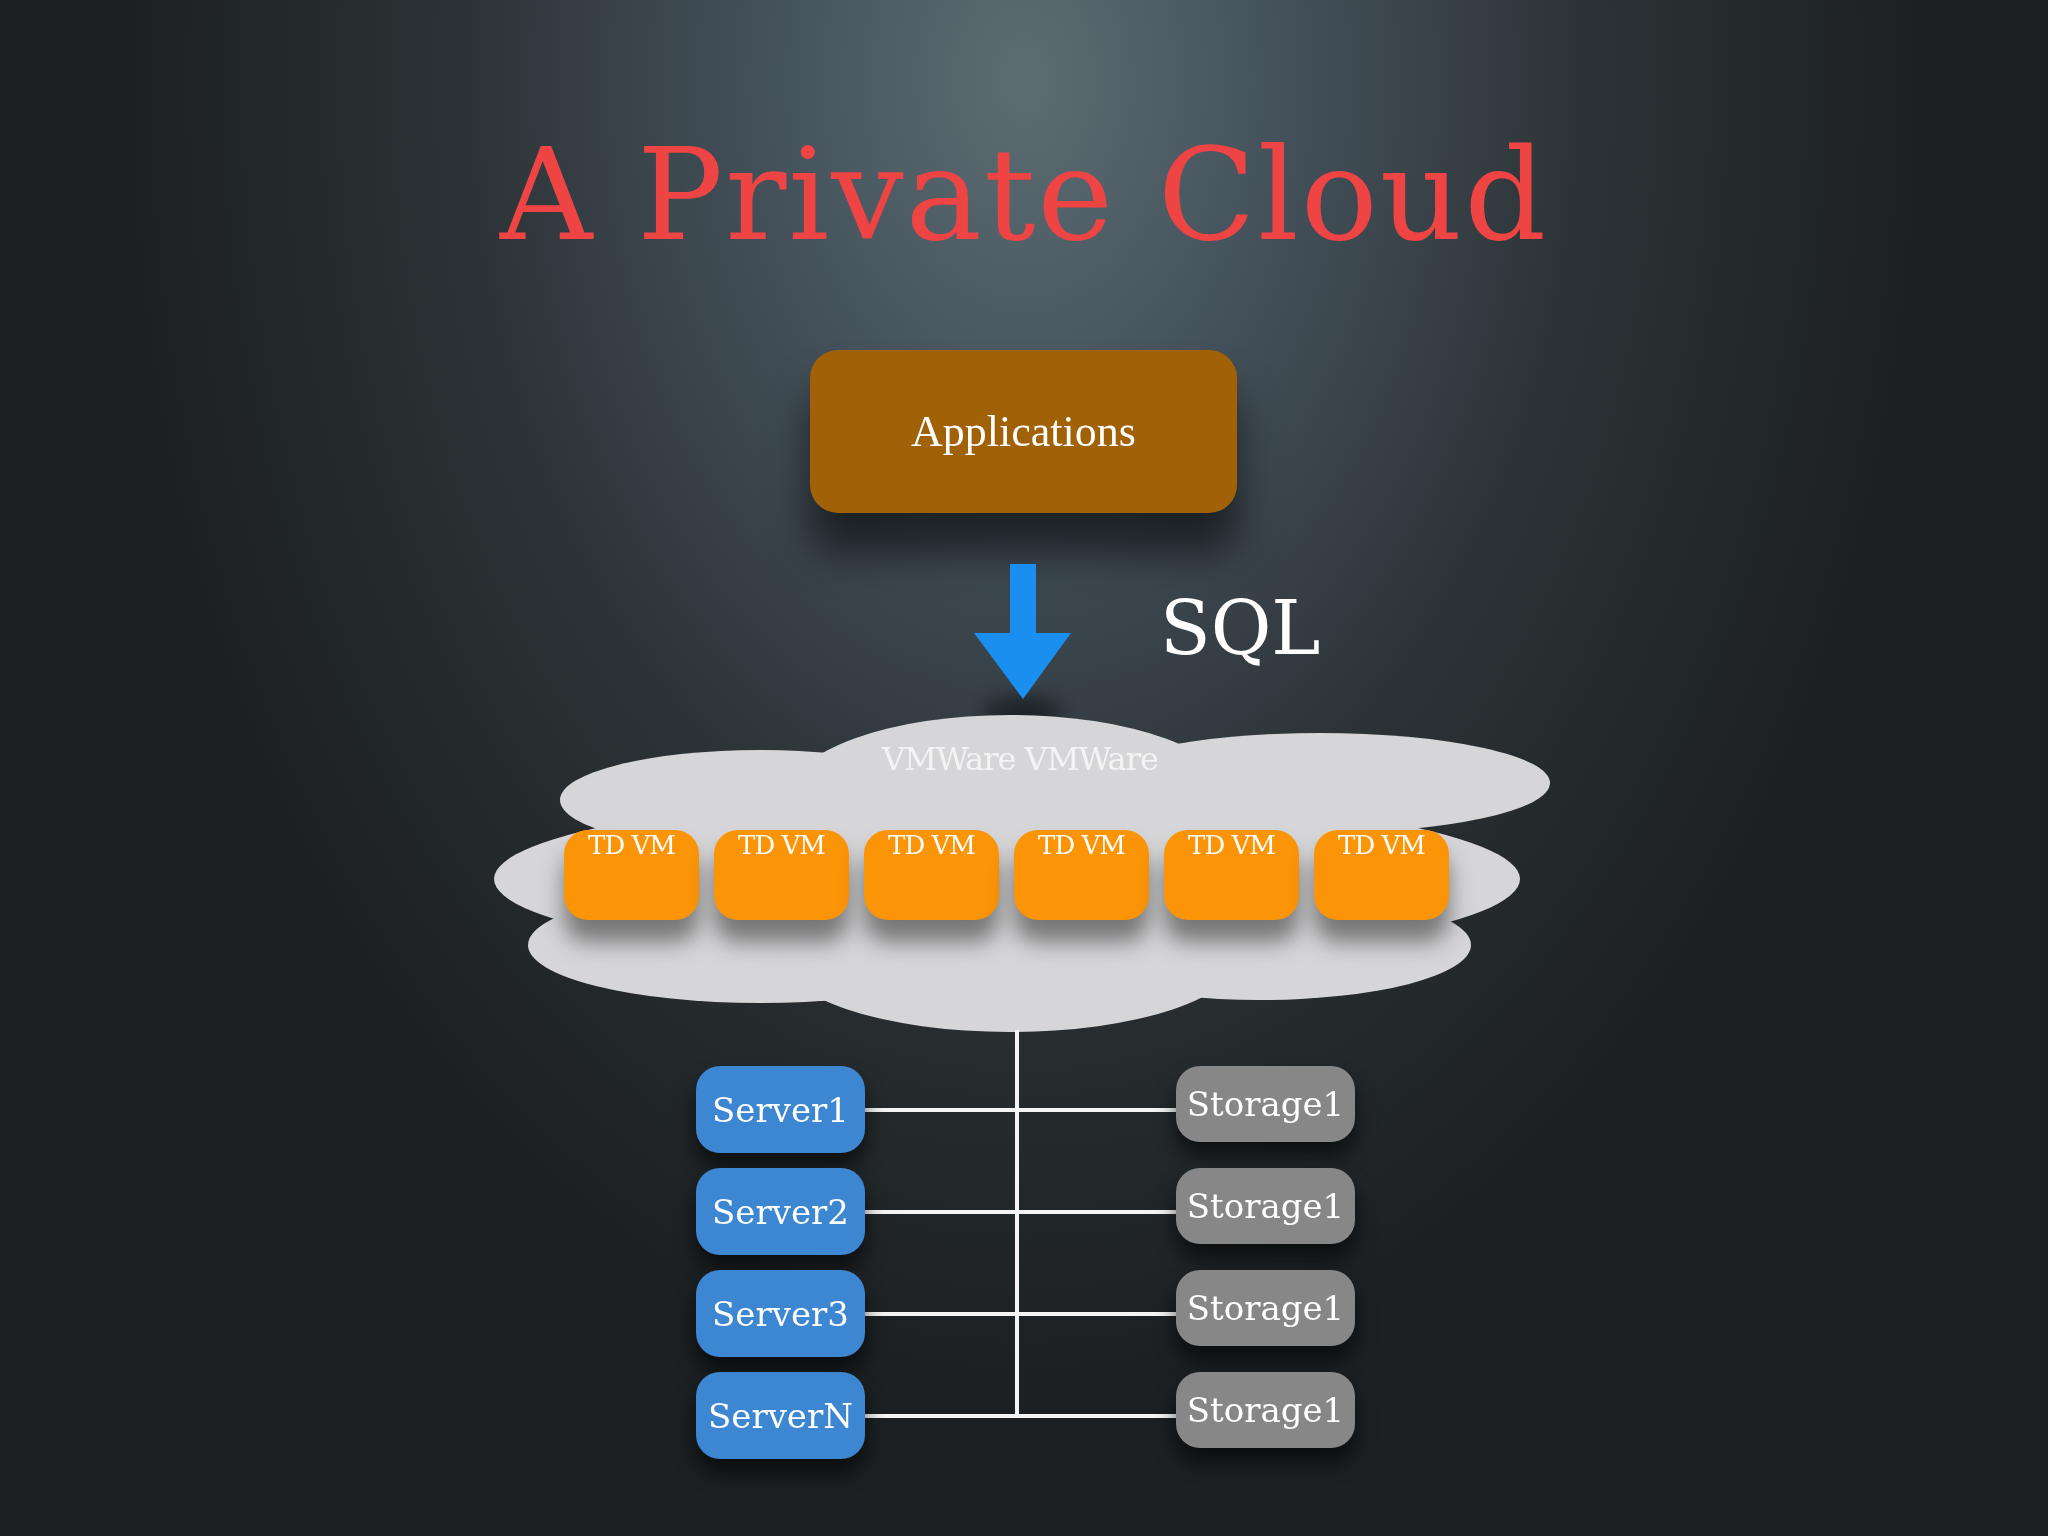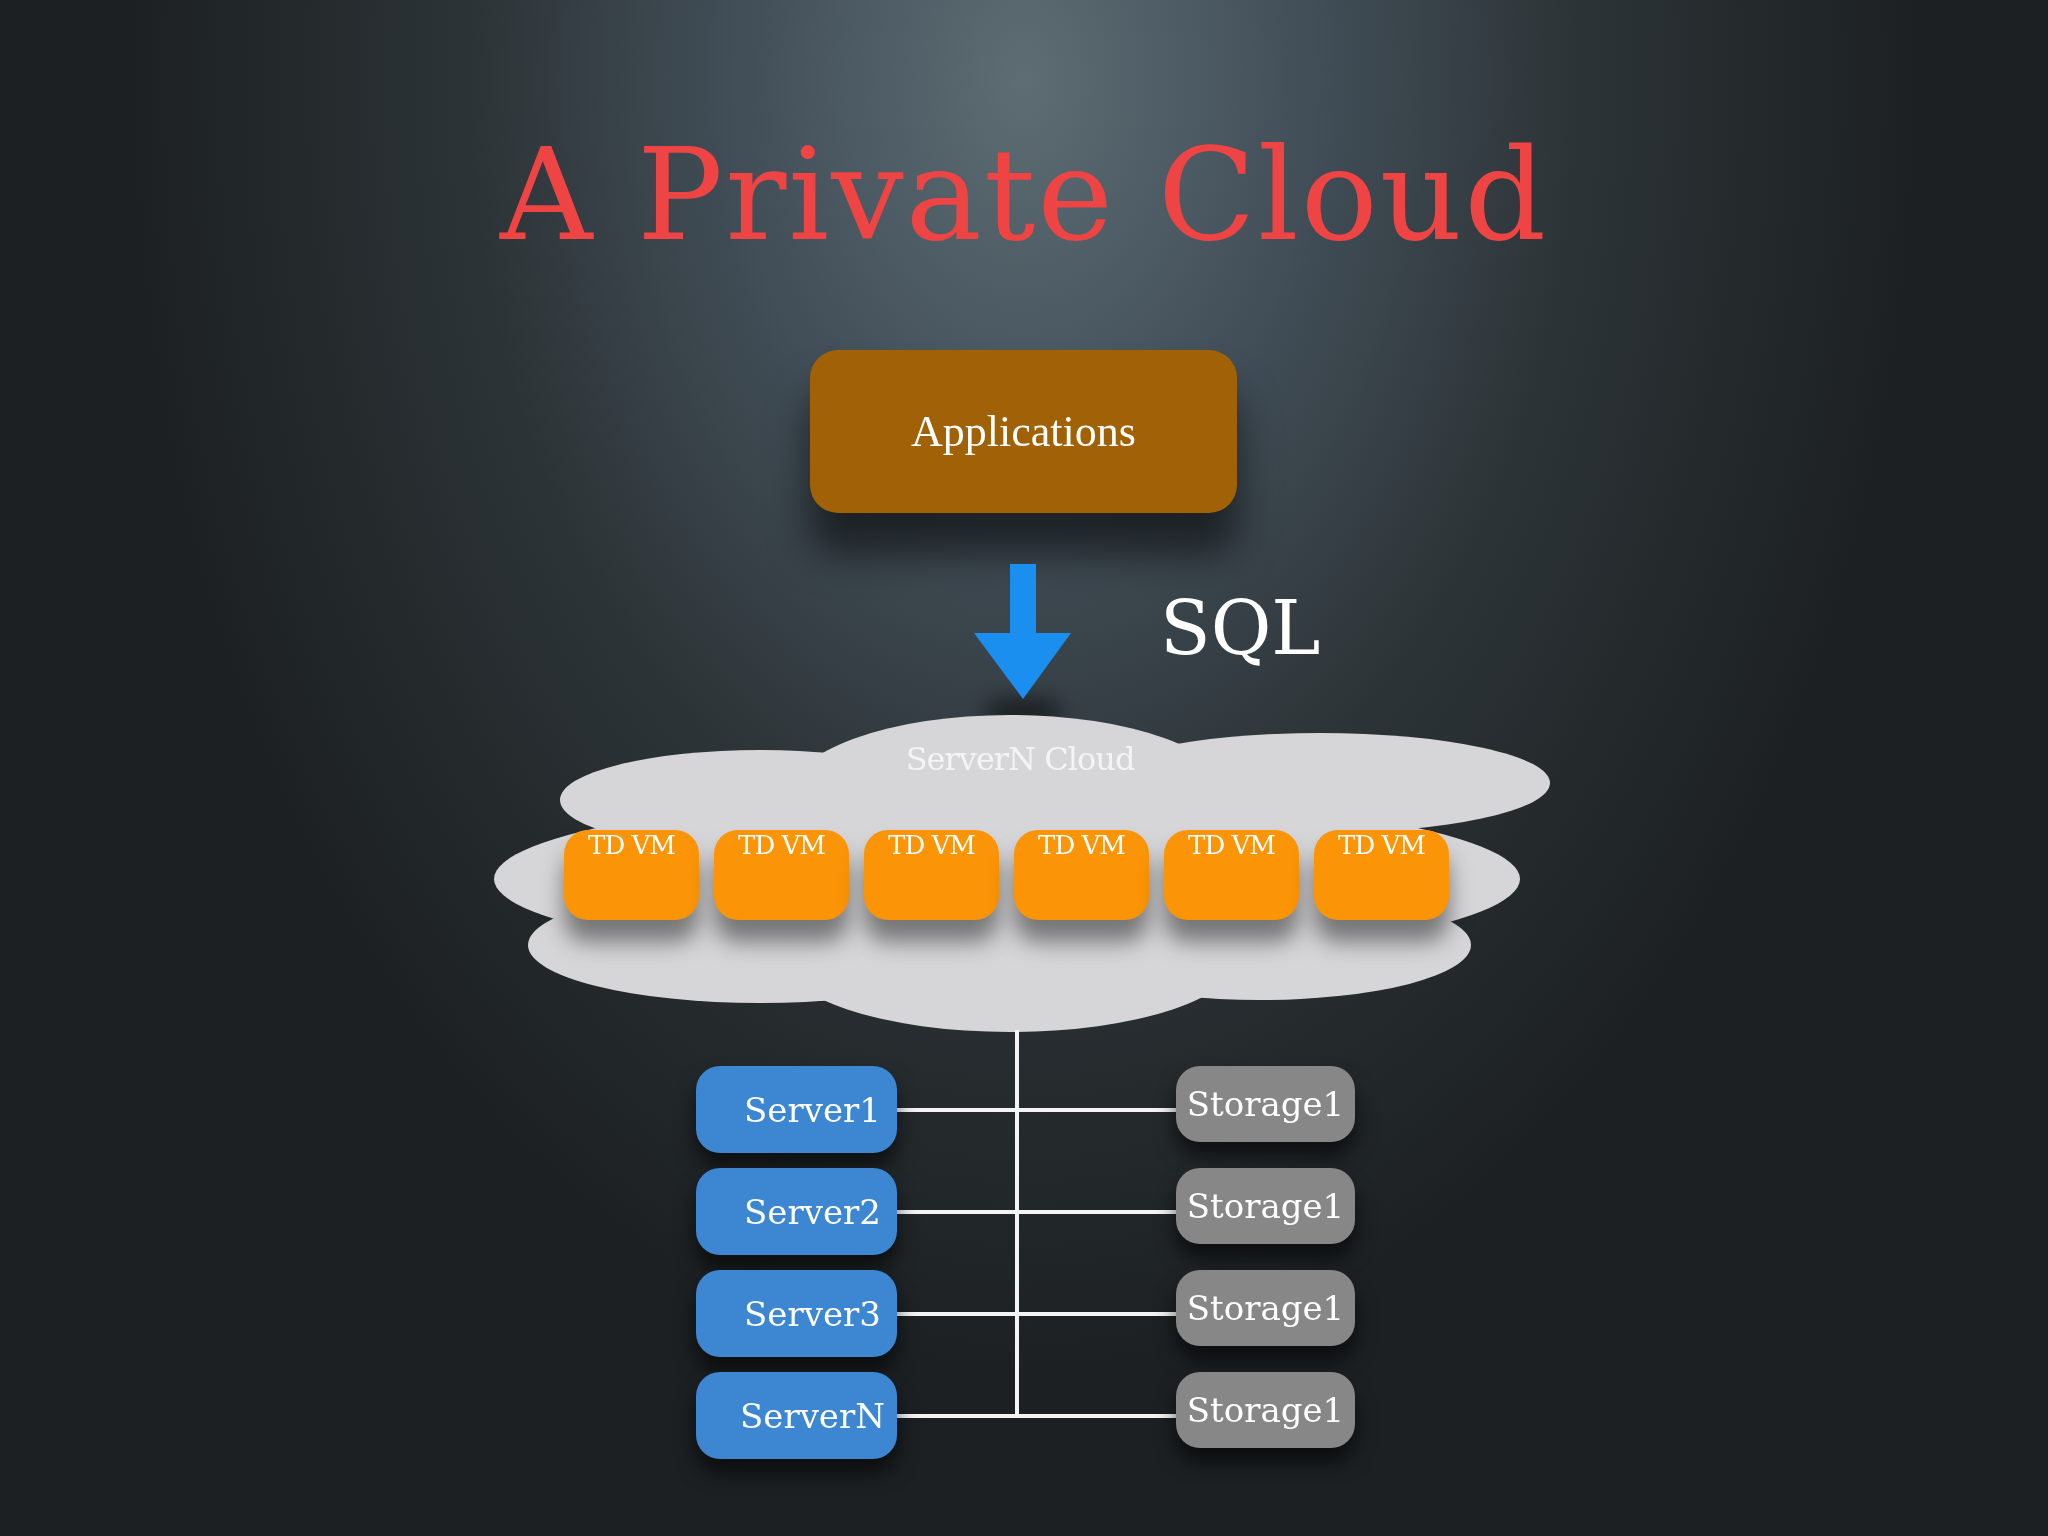--- a/index.html
+++ b/index.html
@@ -33,21 +33,20 @@
     width: 135px; height: 90px; top: 830px; border-radius: 24px;
     background: #fb9406; color: #fff; display: flex; align-items: flex-start; justify-content: center;
     font-size: 26px; font-family: "DejaVu Serif", serif; letter-spacing: -1px;
     box-shadow: 0 22px 22px rgba(40,40,40,0.55);
   }
   .server {
     left: 696px; width: 169px; height: 87px; border-radius: 24px;
     background: #3d87d2; color: #fff; display: flex; align-items: center; justify-content: center;
     font-size: 34px; font-family: "DejaVu Serif", serif;
     box-shadow: 0 14px 20px rgba(0,0,0,0.6);
-    padding-left: 32px;
   }
   .storage {
     left: 1176px; width: 179px; height: 76px; border-radius: 24px;
     background: #878788; color: #fff; display: flex; align-items: center; justify-content: center;
     font-size: 34px; font-family: "DejaVu Serif", serif;
     box-shadow: 0 14px 20px rgba(0,0,0,0.6);
   }
   .hline { left: 865px; width: 311px; height: 4px; background: #f4f4f4; }
   #vline { left: 1015px; top: 1030px; width: 4px; height: 388px; background: #f4f4f4; }
 </style>
@@ -77,21 +76,21 @@
     <ellipse cx="760" cy="800" rx="200" ry="50"></ellipse>
     <ellipse cx="1010" cy="795" rx="220" ry="80"></ellipse>
     <ellipse cx="1320" cy="783" rx="230" ry="50"></ellipse>
     <ellipse cx="1007" cy="879" rx="513" ry="85"></ellipse>
     <ellipse cx="760" cy="945" rx="232" ry="58"></ellipse>
     <ellipse cx="1010" cy="955" rx="230" ry="77"></ellipse>
     <ellipse cx="1260" cy="945" rx="211" ry="55"></ellipse>
   </g>
 </svg>
 
-<div id="cloud-label" class="abs">ServerN Cloud</div>
+<div id="cloud-label" class="abs">VMWare VMWare</div>
 
 <div class="abs vm" style="left:564px">
     <span>TD VM</span>
   </div>
 <div class="abs vm" style="left:714px">
     <span>TD VM</span>
   </div>
 <div class="abs vm" style="left:864px">
     <span>TD VM</span>
   </div>

